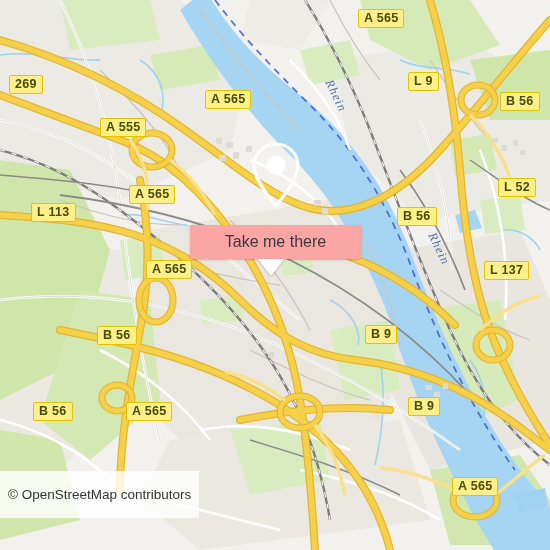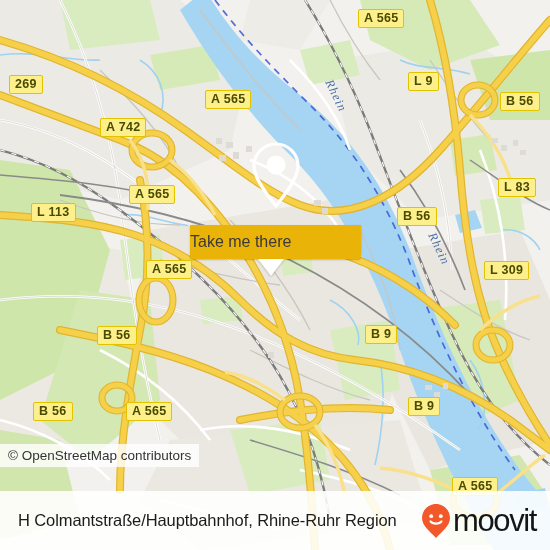--- a/index.html
+++ b/index.html
@@ -9,23 +9,23 @@
     background:#f4f2ee;
   }
   #app{position:relative;width:550px;height:550px;overflow:hidden;background:#f2f0ec;}
 
   
   #map{position:absolute;left:0;top:0;width:550px;height:550px;overflow:hidden;background:#f3f1ed;}
   #map svg{position:absolute;left:0;top:0;}
 
   
   #attrib{
-    position:absolute;left:0;top:444px;height:23px;
+    position:absolute;left:0;top:471px;height:23px;
     background:rgba(255,255,255,.80);
-    display:flex;align-items:center;padding:0 8px;
+    display:flex;align-items:center;padding:12px 8px;
     font-size:13.5px;color:#333;white-space:nowrap;
   }
 
   
   #footer{
     position:absolute;left:0;top:491px;width:550px;height:59px;
     background:rgba(255,255,255,.88);
     display:flex;align-items:center;justify-content:space-between;
     padding:0 14px 0 18px;box-sizing:border-box;
   }
@@ -33,22 +33,22 @@
   #brand{display:flex;align-items:center;gap:2px;}
   #brand-word{font-size:31px;color:#151515;letter-spacing:-1.4px;font-weight:400;line-height:1;}
 
   
   #callout{position:absolute;left:190px;top:124px;width:171px;}
   #callout-head{
     height:101px;border-radius:3px 3px 0 0;
     display:flex;align-items:center;justify-content:center;
   }
   #callout-foot{
-    height:34px;background:#eab308;border-radius:0 0 3px 3px;
-    display:flex;align-items:center;justify-content:flex-start;
+    height:34px;background:#fca5a5;border-radius:0 0 3px 3px;
+    display:flex;align-items:center;justify-content:center;
     box-shadow:0 1px 2px rgba(0,0,0,.22);
   }
   #callout-label{font-size:16px;color:#3a3a3a;}
   #callout-tail{
     position:absolute;left:68px;top:135px;width:0;height:0;
     border-left:13px solid transparent;border-right:13px solid transparent;
     border-top:17px solid #ffffff;
     filter:drop-shadow(0 1px 1px rgba(0,0,0,.2));
   }
 </style>
@@ -247,27 +247,27 @@
         <text x="0" y="0" font-family="Liberation Serif, serif" font-size="12.5" fill="#4a6fa5" font-style="italic" letter-spacing="1">Rhein</text>
       </g>
     </svg>
 
     <div id="shield-layer">
         <div style="position: absolute; left: 358px; top: 9px; background: rgb(253, 240, 138); border: 1.6px solid rgb(227, 194, 0); border-radius: 2px; padding: 1px 5px 2px; font-size: 12.5px; font-weight: 700; color: rgb(74, 74, 0); font-family: &quot;Liberation Sans&quot;, sans-serif; line-height: 14px; white-space: nowrap; letter-spacing: 0.3px;">A 565</div>
         <div style="position: absolute; left: 9px; top: 75px; background: rgb(253, 240, 138); border: 1.6px solid rgb(227, 194, 0); border-radius: 2px; padding: 1px 5px 2px; font-size: 12.5px; font-weight: 700; color: rgb(74, 74, 0); font-family: &quot;Liberation Sans&quot;, sans-serif; line-height: 14px; white-space: nowrap; letter-spacing: 0.3px;">269</div>
         <div style="position: absolute; left: 205px; top: 90px; background: rgb(253, 240, 138); border: 1.6px solid rgb(227, 194, 0); border-radius: 2px; padding: 1px 5px 2px; font-size: 12.5px; font-weight: 700; color: rgb(74, 74, 0); font-family: &quot;Liberation Sans&quot;, sans-serif; line-height: 14px; white-space: nowrap; letter-spacing: 0.3px;">A 565</div>
         <div style="position: absolute; left: 408px; top: 72px; background: rgb(253, 240, 138); border: 1.6px solid rgb(227, 194, 0); border-radius: 2px; padding: 1px 5px 2px; font-size: 12.5px; font-weight: 700; color: rgb(74, 74, 0); font-family: &quot;Liberation Sans&quot;, sans-serif; line-height: 14px; white-space: nowrap; letter-spacing: 0.3px;">L 9</div>
         <div style="position: absolute; left: 500px; top: 92px; background: rgb(253, 240, 138); border: 1.6px solid rgb(227, 194, 0); border-radius: 2px; padding: 1px 5px 2px; font-size: 12.5px; font-weight: 700; color: rgb(74, 74, 0); font-family: &quot;Liberation Sans&quot;, sans-serif; line-height: 14px; white-space: nowrap; letter-spacing: 0.3px;">B 56</div>
-        <div style="position: absolute; left: 100px; top: 118px; background: rgb(253, 240, 138); border: 1.6px solid rgb(227, 194, 0); border-radius: 2px; padding: 1px 5px 2px; font-size: 12.5px; font-weight: 700; color: rgb(74, 74, 0); font-family: &quot;Liberation Sans&quot;, sans-serif; line-height: 14px; white-space: nowrap; letter-spacing: 0.3px;">A 742</div>
+        <div style="position: absolute; left: 100px; top: 118px; background: rgb(253, 240, 138); border: 1.6px solid rgb(227, 194, 0); border-radius: 2px; padding: 1px 5px 2px; font-size: 12.5px; font-weight: 700; color: rgb(74, 74, 0); font-family: &quot;Liberation Sans&quot;, sans-serif; line-height: 14px; white-space: nowrap; letter-spacing: 0.3px;">A 555</div>
         <div style="position: absolute; left: 129px; top: 185px; background: rgb(253, 240, 138); border: 1.6px solid rgb(227, 194, 0); border-radius: 2px; padding: 1px 5px 2px; font-size: 12.5px; font-weight: 700; color: rgb(74, 74, 0); font-family: &quot;Liberation Sans&quot;, sans-serif; line-height: 14px; white-space: nowrap; letter-spacing: 0.3px;">A 565</div>
-        <div style="position: absolute; left: 498px; top: 178px; background: rgb(253, 240, 138); border: 1.6px solid rgb(227, 194, 0); border-radius: 2px; padding: 1px 5px 2px; font-size: 12.5px; font-weight: 700; color: rgb(74, 74, 0); font-family: &quot;Liberation Sans&quot;, sans-serif; line-height: 14px; white-space: nowrap; letter-spacing: 0.3px;">L 83</div>
+        <div style="position: absolute; left: 498px; top: 178px; background: rgb(253, 240, 138); border: 1.6px solid rgb(227, 194, 0); border-radius: 2px; padding: 1px 5px 2px; font-size: 12.5px; font-weight: 700; color: rgb(74, 74, 0); font-family: &quot;Liberation Sans&quot;, sans-serif; line-height: 14px; white-space: nowrap; letter-spacing: 0.3px;">L 52</div>
         <div style="position: absolute; left: 31px; top: 203px; background: rgb(253, 240, 138); border: 1.6px solid rgb(227, 194, 0); border-radius: 2px; padding: 1px 5px 2px; font-size: 12.5px; font-weight: 700; color: rgb(74, 74, 0); font-family: &quot;Liberation Sans&quot;, sans-serif; line-height: 14px; white-space: nowrap; letter-spacing: 0.3px;">L 113</div>
         <div style="position: absolute; left: 397px; top: 207px; background: rgb(253, 240, 138); border: 1.6px solid rgb(227, 194, 0); border-radius: 2px; padding: 1px 5px 2px; font-size: 12.5px; font-weight: 700; color: rgb(74, 74, 0); font-family: &quot;Liberation Sans&quot;, sans-serif; line-height: 14px; white-space: nowrap; letter-spacing: 0.3px;">B 56</div>
         <div style="position: absolute; left: 146px; top: 260px; background: rgb(253, 240, 138); border: 1.6px solid rgb(227, 194, 0); border-radius: 2px; padding: 1px 5px 2px; font-size: 12.5px; font-weight: 700; color: rgb(74, 74, 0); font-family: &quot;Liberation Sans&quot;, sans-serif; line-height: 14px; white-space: nowrap; letter-spacing: 0.3px;">A 565</div>
-        <div style="position: absolute; left: 484px; top: 261px; background: rgb(253, 240, 138); border: 1.6px solid rgb(227, 194, 0); border-radius: 2px; padding: 1px 5px 2px; font-size: 12.5px; font-weight: 700; color: rgb(74, 74, 0); font-family: &quot;Liberation Sans&quot;, sans-serif; line-height: 14px; white-space: nowrap; letter-spacing: 0.3px;">L 309</div>
+        <div style="position: absolute; left: 484px; top: 261px; background: rgb(253, 240, 138); border: 1.6px solid rgb(227, 194, 0); border-radius: 2px; padding: 1px 5px 2px; font-size: 12.5px; font-weight: 700; color: rgb(74, 74, 0); font-family: &quot;Liberation Sans&quot;, sans-serif; line-height: 14px; white-space: nowrap; letter-spacing: 0.3px;">L 137</div>
         <div style="position: absolute; left: 97px; top: 326px; background: rgb(253, 240, 138); border: 1.6px solid rgb(227, 194, 0); border-radius: 2px; padding: 1px 5px 2px; font-size: 12.5px; font-weight: 700; color: rgb(74, 74, 0); font-family: &quot;Liberation Sans&quot;, sans-serif; line-height: 14px; white-space: nowrap; letter-spacing: 0.3px;">B 56</div>
         <div style="position: absolute; left: 365px; top: 325px; background: rgb(253, 240, 138); border: 1.6px solid rgb(227, 194, 0); border-radius: 2px; padding: 1px 5px 2px; font-size: 12.5px; font-weight: 700; color: rgb(74, 74, 0); font-family: &quot;Liberation Sans&quot;, sans-serif; line-height: 14px; white-space: nowrap; letter-spacing: 0.3px;">B 9</div>
         <div style="position: absolute; left: 408px; top: 397px; background: rgb(253, 240, 138); border: 1.6px solid rgb(227, 194, 0); border-radius: 2px; padding: 1px 5px 2px; font-size: 12.5px; font-weight: 700; color: rgb(74, 74, 0); font-family: &quot;Liberation Sans&quot;, sans-serif; line-height: 14px; white-space: nowrap; letter-spacing: 0.3px;">B 9</div>
         <div style="position: absolute; left: 33px; top: 402px; background: rgb(253, 240, 138); border: 1.6px solid rgb(227, 194, 0); border-radius: 2px; padding: 1px 5px 2px; font-size: 12.5px; font-weight: 700; color: rgb(74, 74, 0); font-family: &quot;Liberation Sans&quot;, sans-serif; line-height: 14px; white-space: nowrap; letter-spacing: 0.3px;">B 56</div>
         <div style="position: absolute; left: 126px; top: 402px; background: rgb(253, 240, 138); border: 1.6px solid rgb(227, 194, 0); border-radius: 2px; padding: 1px 5px 2px; font-size: 12.5px; font-weight: 700; color: rgb(74, 74, 0); font-family: &quot;Liberation Sans&quot;, sans-serif; line-height: 14px; white-space: nowrap; letter-spacing: 0.3px;">A 565</div>
         <div style="position: absolute; left: 452px; top: 477px; background: rgb(253, 240, 138); border: 1.6px solid rgb(227, 194, 0); border-radius: 2px; padding: 1px 5px 2px; font-size: 12.5px; font-weight: 700; color: rgb(74, 74, 0); font-family: &quot;Liberation Sans&quot;, sans-serif; line-height: 14px; white-space: nowrap; letter-spacing: 0.3px;">A 565</div>
       </div>
   </div>
 
   <div id="callout">
@@ -280,26 +280,14 @@
     <div id="callout-foot">
       <span id="callout-label">Take me there</span>
     </div>
     <div id="callout-tail"></div>
   </div>
 
   <div id="attrib">
     <span>© OpenStreetMap contributors</span>
   </div>
 
-  <div id="footer">
-    <span id="footer-title">H Colmantstraße/Hauptbahnhof, Rhine-Ruhr Region</span>
-    <span id="brand">
-      <svg width="30" height="36" viewBox="0 0 30 36">
-        <path d="M15,1 C7.3,1 1,7.3 1,15 C1,22.5 9,28.5 15,35 C21,28.5 29,22.5 29,15 C29,7.3 22.7,1 15,1 Z" fill="#f2582a"></path>
-        <circle cx="10.2" cy="13.2" r="1.9" fill="#ffffff"></circle>
-        <circle cx="19.8" cy="13.2" r="1.9" fill="#ffffff"></circle>
-        <path d="M9.5,18.4 C11.5,21.4 18.5,21.4 20.5,18.4" fill="none" stroke="#ffffff" stroke-width="2.1" stroke-linecap="round"></path>
-      </svg>
-      <span id="brand-word">moovit</span>
-    </span>
-  </div>
 
 </div>
 
 </body></html>

